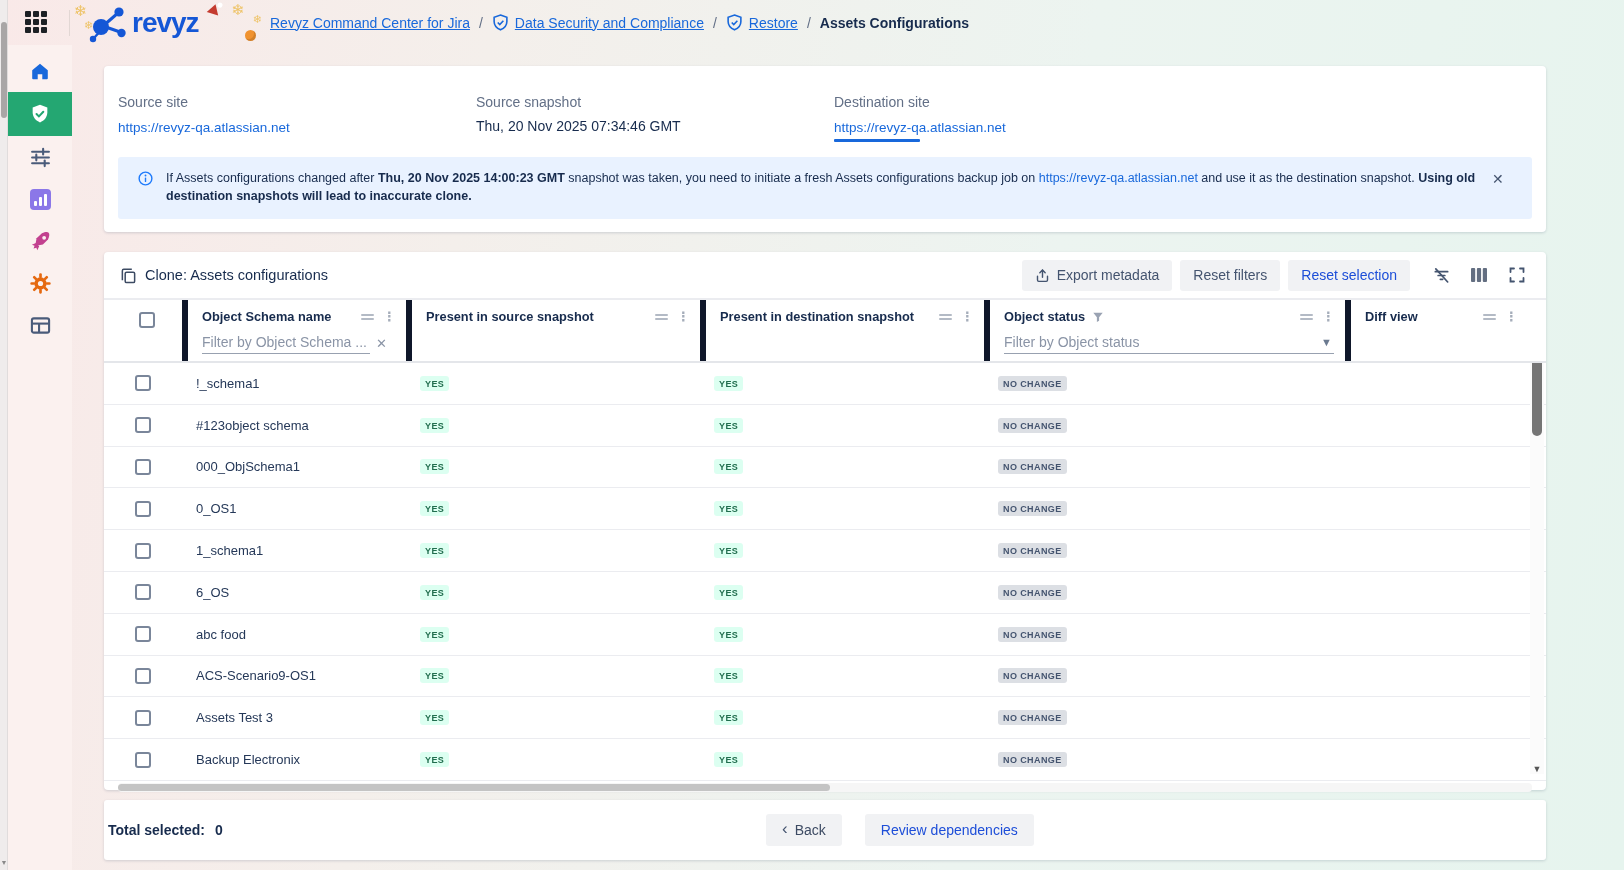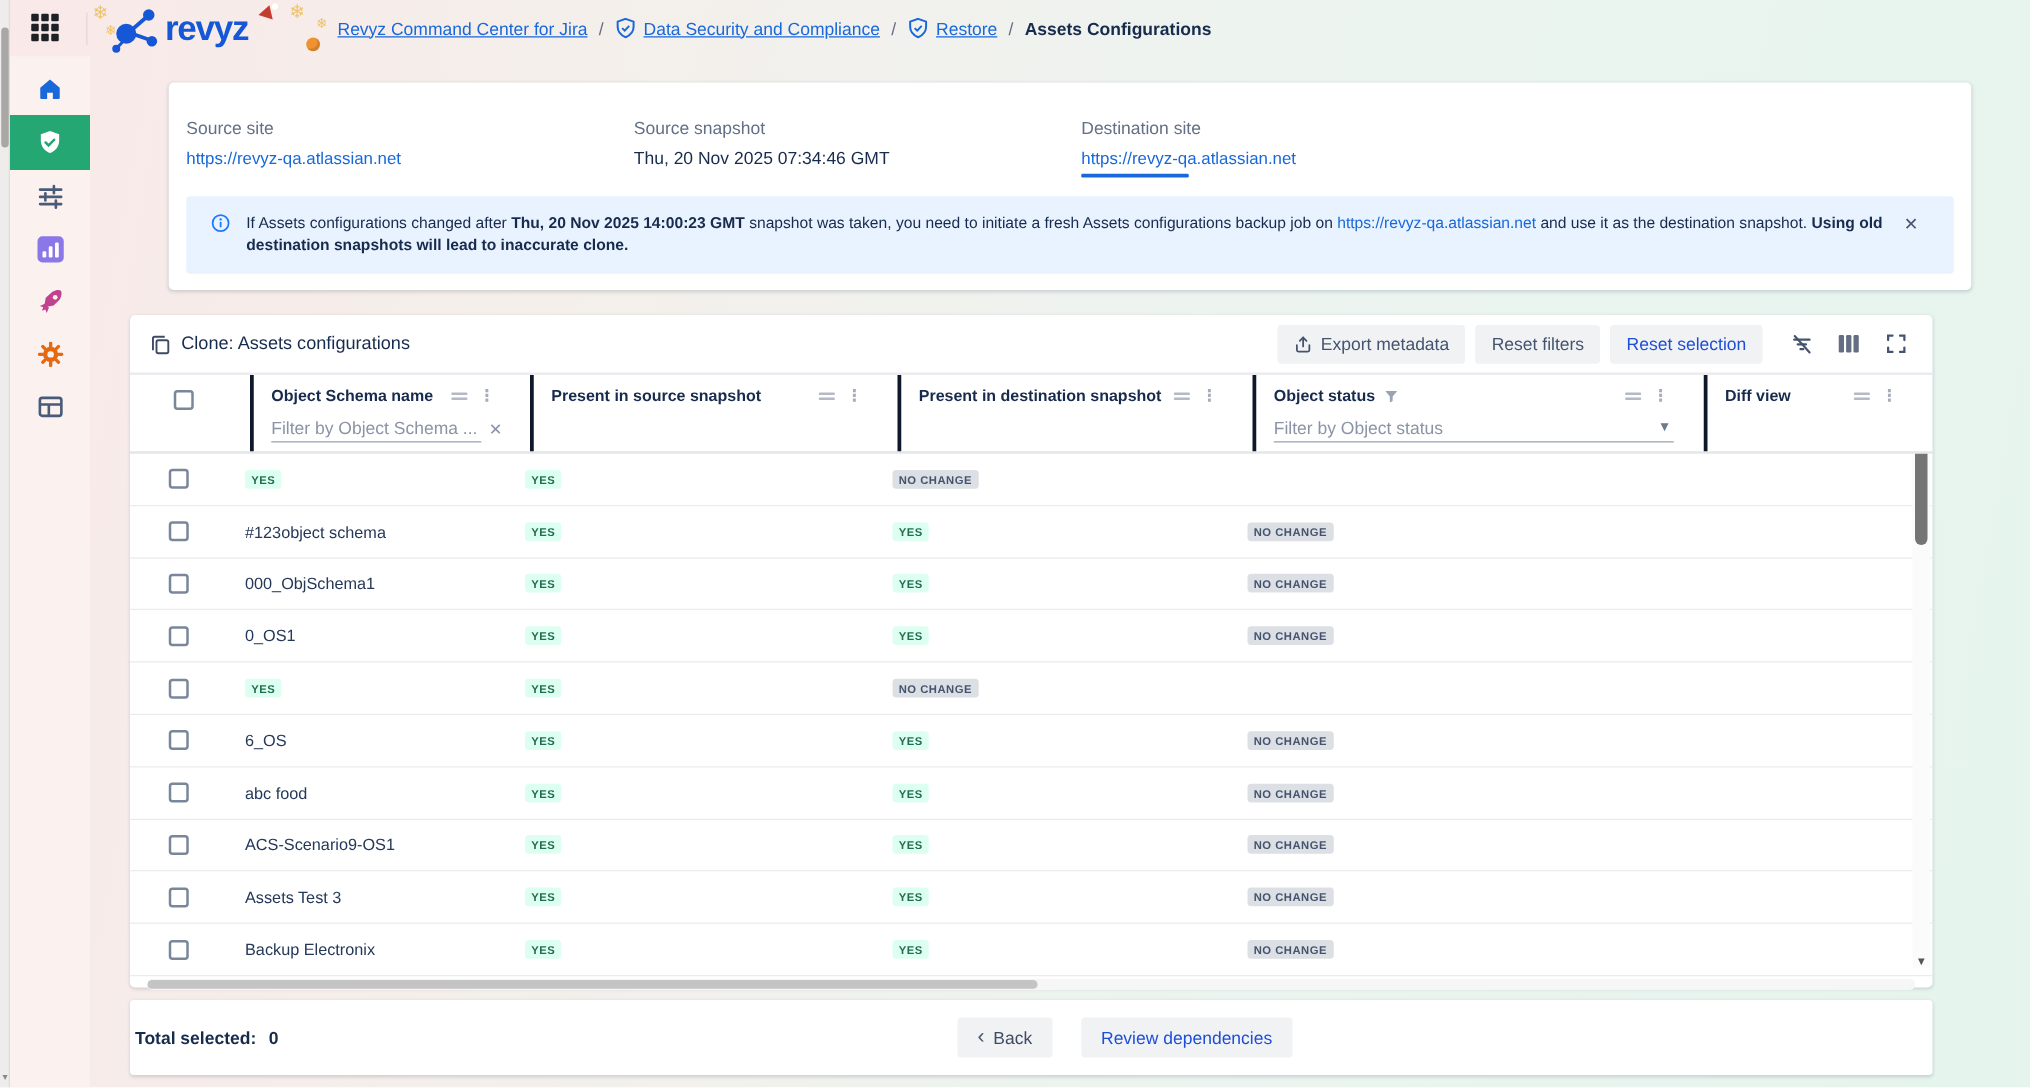--- a/index.html
+++ b/index.html
@@ -42,21 +42,21 @@
   .side-item.first { margin-top:5px; }
   .side-item.active { background:#24a772; height:44px; }
   .chart-tile { width:21px; height:21px; background:#8b77e8; border-radius:4px; display:flex; align-items:flex-end; justify-content:center; gap:2px; padding-bottom:4px; }
   .chart-tile i { width:3px; background:#fff; border-radius:1px; }
 
   
   .main { position:absolute; left:72px; top:45px; right:0; bottom:0; }
   .card { position:absolute; left:32px; width:1442px; background:#fff; border-radius:4px; box-shadow:0 1px 3px rgba(9,30,66,.16); }
 
   
-  .info-card { top:21px; height:166px;margin-left:31px; }
+  .info-card { top:21px; height:166px; }
   .info-row { display:flex; padding:28px 14px 0 14px; }
   .info-block { width:358px; padding-left:0; }
   .info-label { font-size:14px; color:#626f86; margin-bottom:8px; }
   .info-value { font-size:14px; color:#172b4d; }
   .info-link { font-size:13.5px; color:#1868db; cursor:pointer; text-decoration:none; display:inline-block; }
   .dest-underline { width:86px; height:3px; background:#1868db; margin-top:3px; border-radius:1px; }
 
   .banner { position:absolute; left:14px; right:14px; top:91px; height:62px; background:#e9f2ff; border-radius:3px; display:flex; padding:13px 16px 0 20px; }
   .banner-icon { flex:0 0 auto; margin-right:13px; margin-top:1px; }
   .banner-text { font-size:12.5px; line-height:17.5px; color:#172b4d; width:1320px; }
@@ -71,21 +71,21 @@
   .toolbar-right { margin-left:auto; display:flex; align-items:center; gap:8px; }
   .btn { height:31px; padding:0 13px; background:#f1f2f4; border:none; border-radius:3px; font-size:14px; color:#44546f; font-family:inherit; display:flex; align-items:center; gap:7px; cursor:pointer; }
   .btn.disabled { color:#1d4ed8; cursor:default; }
   .icon-btn { width:30px; height:30px; display:flex; align-items:center; justify-content:center; cursor:pointer; border-radius:3px; }
   .icon-btn.gap { margin-left:8px; }
 
   
   .tgrid { display:grid; grid-template-columns:78px 224px 294px 284px 361px 1fr; }
   .thead { border-top:2px solid #ebecf0; border-bottom:2px solid #e4e6ea; }
   .th { position:relative; padding:9px 6px 6px 14px; min-height:61px; cursor:pointer; }
-  .th.bordered { border-left:3px solid #0f172a;margin-left:18px; }
+  .th.bordered { border-left:6px solid #0f172a; }
   .th-top { display:flex; align-items:center; }
   .th-label { font-size:12.8px; font-weight:bold; color:#172b4d; white-space:nowrap; }
   .th-controls { margin-left:auto; display:flex; align-items:center; gap:9px; padding-right:4px; }
   .drag-handle { display:inline-block; width:13px; }
   .drag-handle i { display:block; height:2px; background:#b3bac5; margin:2px 0; border-radius:1px; }
   .kebab { color:#a5adba; font-size:13px; font-weight:bold; letter-spacing:0; line-height:1; cursor:pointer; }
   .funnel-icon { margin-left:7px; display:inline-flex; }
   .check-cell { display:flex; align-items:flex-start; justify-content:center; padding-top:12px; }
   .checkbox { width:16px; height:16px; border:2px solid #7a869a; border-radius:3px; background:#fff; cursor:pointer; }
 
@@ -415,20 +415,23 @@
         </div>
       </div>
 
       <div class="tbody-wrap">
         <div>
   <div class="tgrid trow">
     <div class="cell check-cell">
       <span class="checkbox"></span>
     </div>
     <div class="cell">
+      <span>!_schema1</span>
+    </div>
+    <div class="cell">
       <span class="badge yes">YES</span>
     </div>
     <div class="cell">
       <span class="badge yes">YES</span>
     </div>
     <div class="cell">
       <span class="badge status">NO CHANGE</span>
     </div>
     <div class="cell"></div>
   </div>
@@ -486,20 +489,23 @@
     </div>
     <div class="cell">
       <span class="badge status">NO CHANGE</span>
     </div>
     <div class="cell"></div>
   </div>
 
   <div class="tgrid trow">
     <div class="cell check-cell">
       <span class="checkbox"></span>
+    </div>
+    <div class="cell">
+      <span>1_schema1</span>
     </div>
     <div class="cell">
       <span class="badge yes">YES</span>
     </div>
     <div class="cell">
       <span class="badge yes">YES</span>
     </div>
     <div class="cell">
       <span class="badge status">NO CHANGE</span>
     </div>

